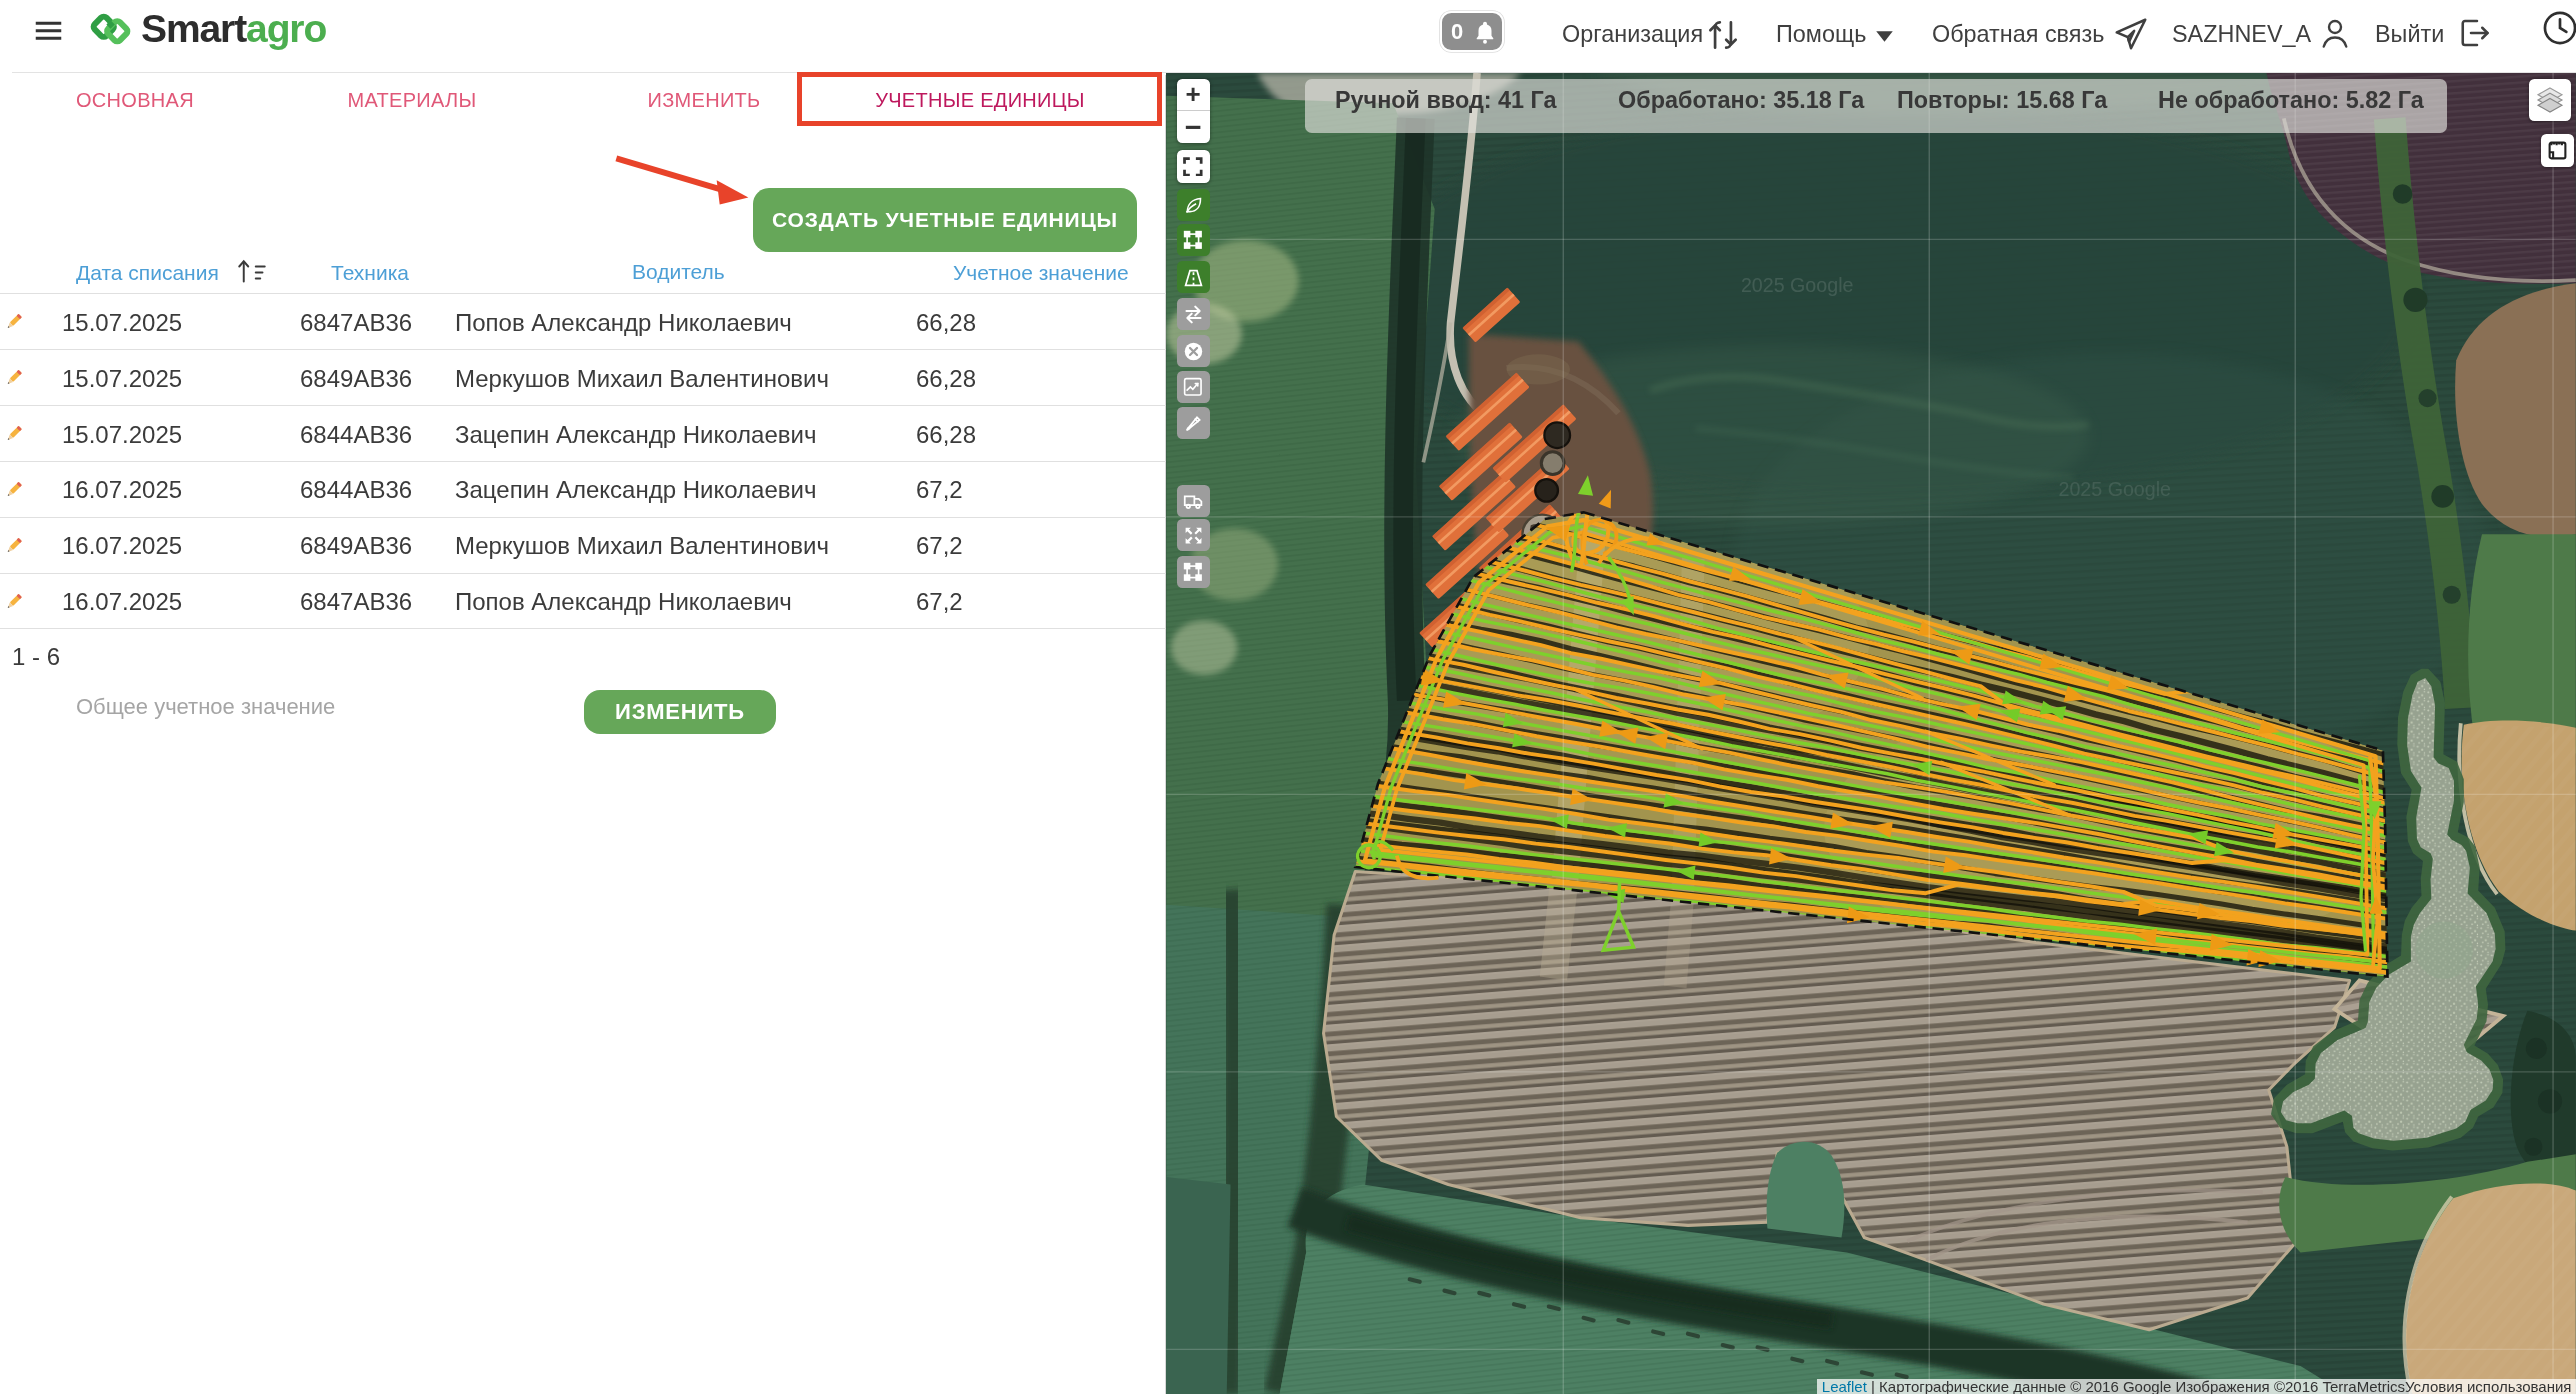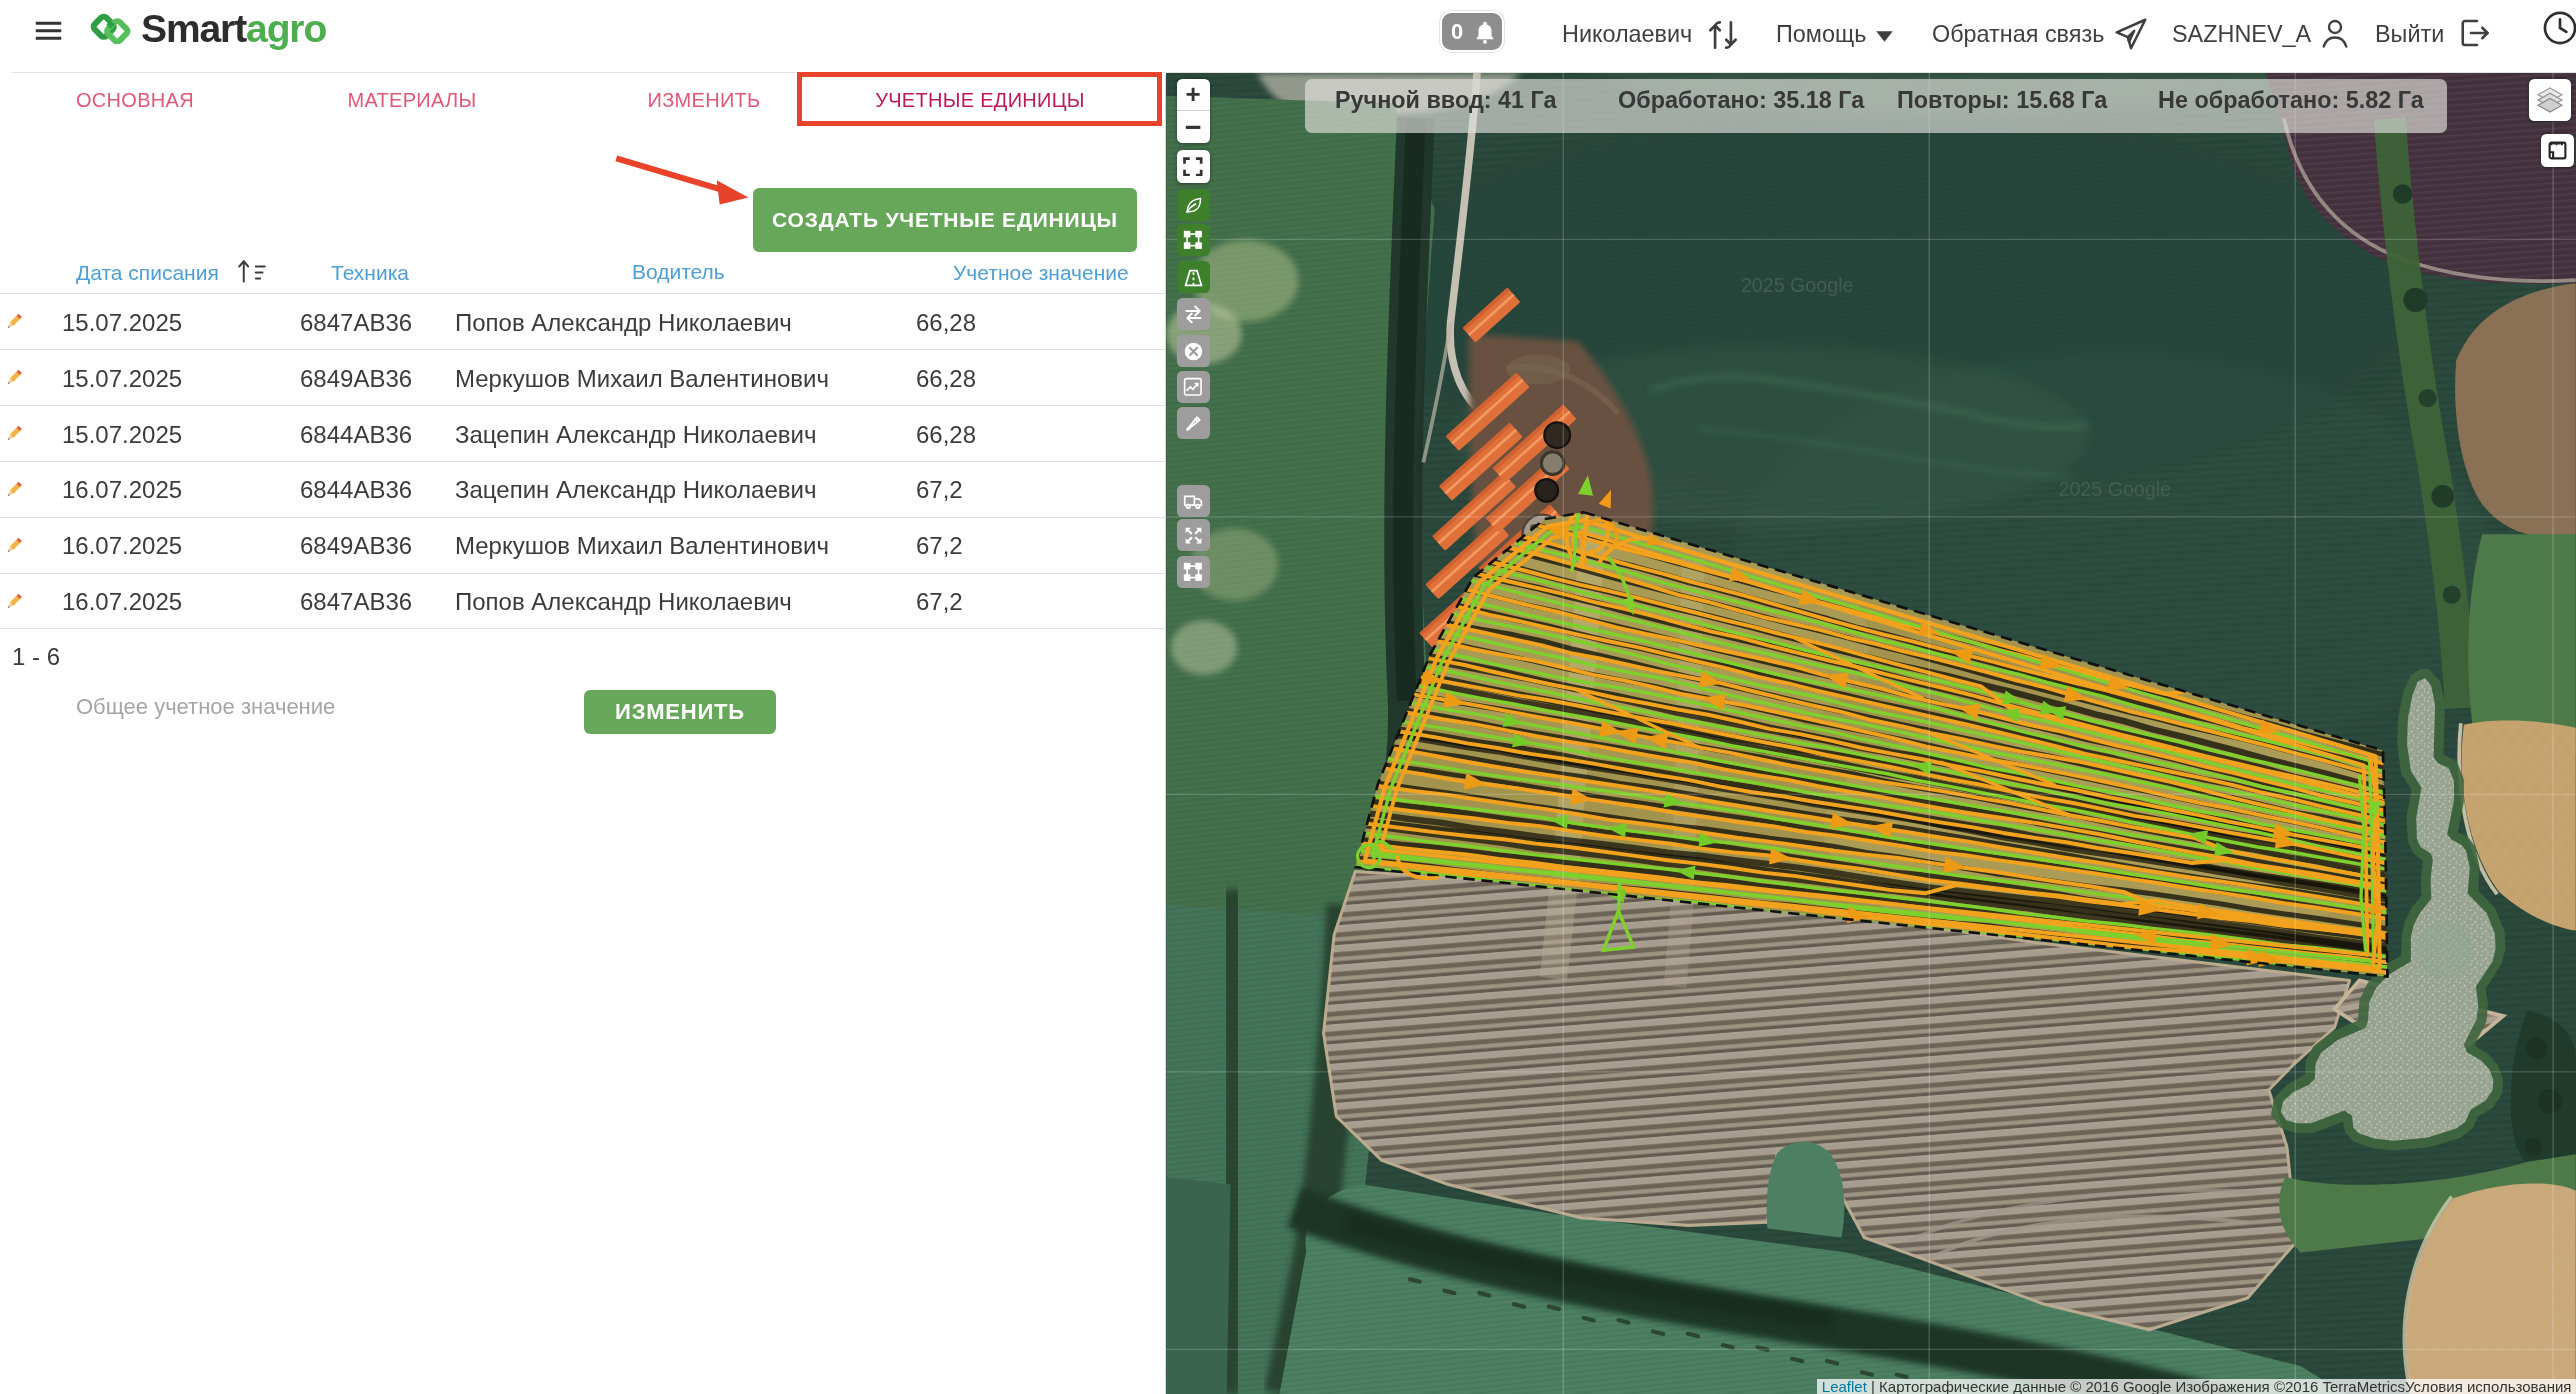--- a/index.html
+++ b/index.html
@@ -4,21 +4,21 @@
 *{margin:0;padding:0;box-sizing:border-box}
 html,body{width:2576px;height:1395px;overflow:hidden;background:#fff;
  font-family:"Liberation Sans",sans-serif;position:relative}
 .abs{position:absolute}
 #hdr{position:absolute;left:12px;top:0;width:2576px;height:73px;background:#fff;
  border-bottom:1.5px solid #e3e3e3;z-index:30}
 #panel{position:absolute;left:0;top:75px;width:1166px;height:1320px;background:#fff;z-index:1;border-right:0.8px solid #d8d8d8}
 #map{position:absolute;left:1166px;top:73px;width:1410px;height:1321px;overflow:hidden;background:#2c4a3c}
 .tab{position:absolute;top:89px;font-size:20px;font-weight:500;color:#e05878;letter-spacing:0.3px;z-index:31;transform:translateX(-50%);white-space:nowrap}
 .gbtn{position:absolute;background:#66a759;color:#fff;font-weight:bold;
- display:flex;align-items:center;justify-content:center;border-radius:6px;z-index:31}
+ display:flex;align-items:center;justify-content:center;border-radius:16px;z-index:31}
 .hdrtxt{position:absolute;font-size:23.4px;color:#3f3f3f;top:21px;white-space:nowrap}
 .th{position:absolute;font-size:21px;font-weight:normal;color:#4d9fd6;white-space:nowrap;z-index:31}
 .td{position:absolute;font-size:24px;color:#3b3b3b;white-space:nowrap;z-index:31}
 .rowline{position:absolute;left:0;width:1166px;height:0.8px;background:#e0e0e0;z-index:31}
 .ctl{position:absolute;border-radius:5.3px;display:flex;align-items:center;justify-content:center;z-index:6}
 .ctl.white{background:#fff;color:#333}
 .ctl.green{background:#3d7f2b}
 .ctl.grey{background:#9d9d9d}
 .statitem{position:absolute;font-size:23.4px;font-weight:bold;color:#383838;top:13.6px;white-space:nowrap;z-index:6}
 </style></head>
@@ -38,21 +38,21 @@
 </g>
     </svg>
     <div class="abs" style="left:129px;top:6.8px;font-size:39px;font-weight:bold;color:#2d2d2d;letter-spacing:-1.1px">Smart<span style="color:#4cae4f">agro</span></div>
     <div class="abs" style="left:1428px;top:11.3px;width:64px;height:41px;background:#8e8e8e;border-radius:11.3px;border:2.3px solid #fff;box-shadow:0 0 0 0.8px #ddd">
 <span style="position:absolute;left:9px;top:6px;color:#fff;font-size:22px;font-weight:bold">0</span>
 <svg style="position:absolute;left:30px;top:6px" width="26" height="27" viewBox="0 0 24 24">
         <path fill="#fff" d="M12 2a1.8 1.8 0 0 0-1.8 1.8v.7A6 6 0 0 0 6 10.3V15l-1.6 2.2a.7.7 0 0 0 .6 1.1h14a.7.7 0 0 0 .6-1.1L18 15v-4.7a6 6 0 0 0-4.2-5.8v-.7A1.8 1.8 0 0 0 12 2z"></path>
         <circle cx="12" cy="20.6" r="1.8" fill="#fff"></circle>
       </svg>
 </div>
-    <div class="hdrtxt" style="left:1550px">Николаевич</div>
+    <div class="hdrtxt" style="left:1550px">Организация</div>
     <svg class="abs" style="left:1692px;top:16px" width="38" height="38" viewBox="0 0 24 24" fill="none" stroke="#3f3f3f" stroke-width="1.7" stroke-linecap="round" stroke-linejoin="round">
 <path d="M7 20V7a3 3 0 0 1 3-3"></path>
       <path d="M4 9l3-3 3 3"></path>
 <path d="M17 4v13a3 3 0 0 1-3 3"></path>
       <path d="M20 15l-3 3-3-3"></path>
     </svg>
     <div class="hdrtxt" style="left:1764px">Помощь</div>
     <svg class="abs" style="left:1862px;top:29px" width="21" height="15" viewBox="0 0 28 20">
       <polygon points="3,3 25,3 14,17" fill="#3f3f3f"></polygon>
     </svg>

